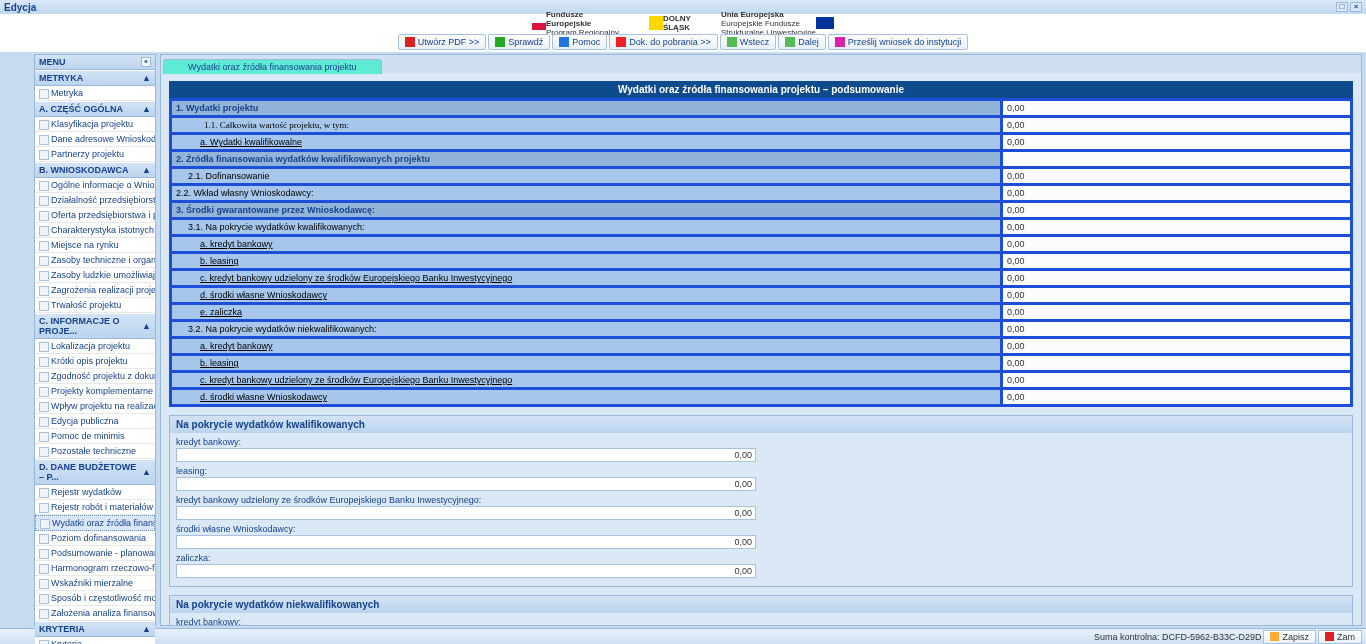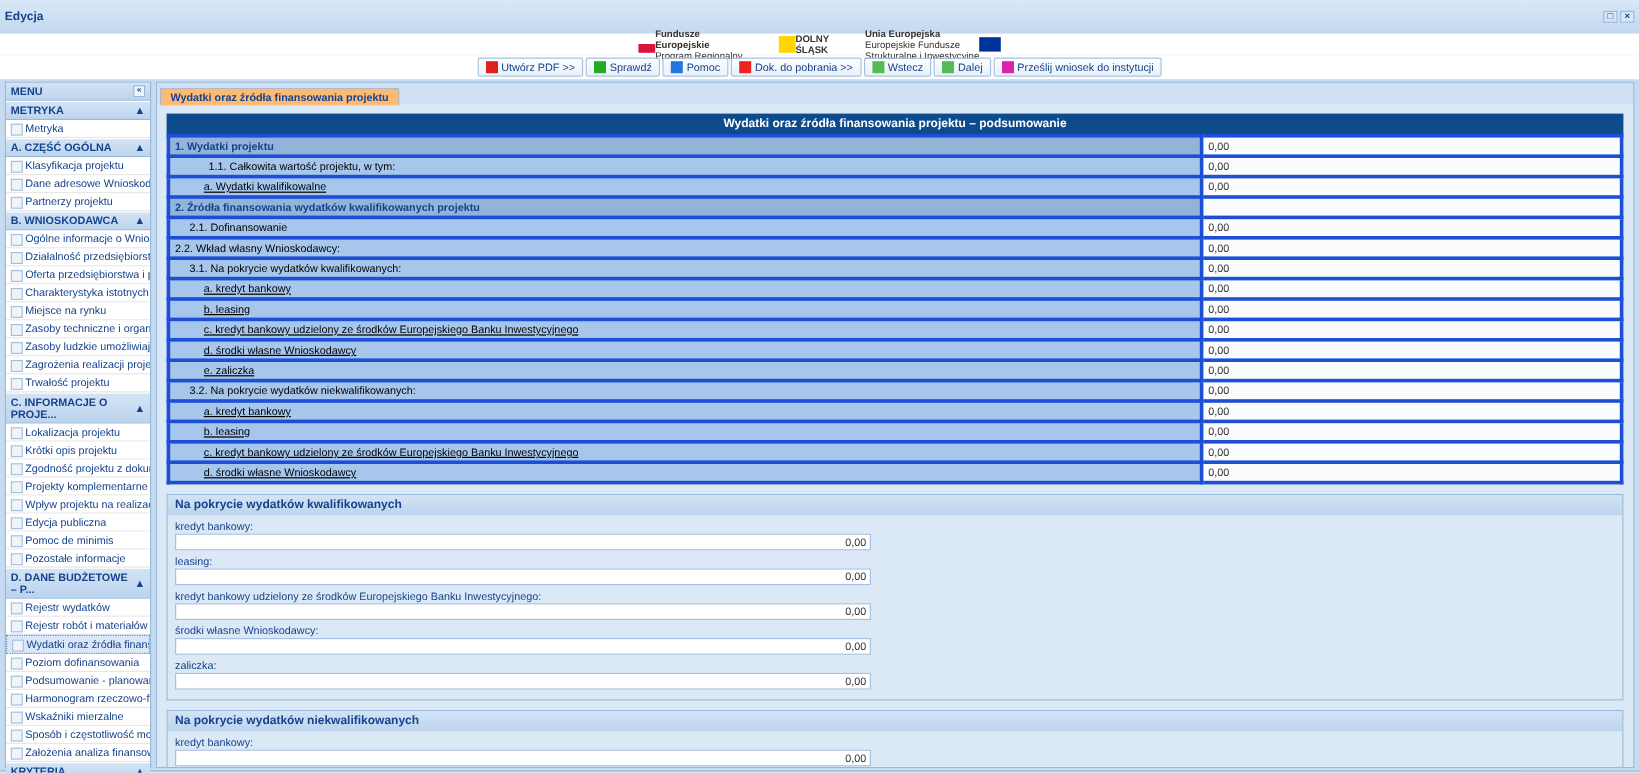--- a/index.html
+++ b/index.html
@@ -1,45 +1,45 @@
 <!DOCTYPE html>
 <html><head>
 <meta charset="utf-8">
 <style>
 * { box-sizing: border-box; margin: 0; padding: 0; }
 body { font-family: Tahoma, Arial, sans-serif; font-size: 10px; background: #c7dbf0; overflow: hidden; width: 1366px; height: 644px; }
-.titlebar { background: linear-gradient(#d9e7f8, #c2d9f0); height: 28px; display: flex; align-items: center; padding: 0 4px; color: #15428b; font-weight: bold; }
+.titlebar { background: linear-gradient(#d9e7f8, #c2d9f0); height: 14px; display: flex; align-items: center; padding: 0 4px; color: #15428b; font-weight: bold; }
 .titlebar .spacer { flex: 1; }
 .titlebar .wbtn { width: 12px; height: 10px; margin-left: 2px; border: 1px solid #99bbdd; background: #d9e7f8; font-size: 8px; text-align: center; line-height: 8px; cursor: pointer; color: #15428b; }
 .logos { height: 18px; background: #fff; display: flex; justify-content: center; align-items: center; gap: 30px; font-size: 8px; color: #333; }
 .logos .logo-box { display: flex; align-items: center; gap: 0; }
 .logos .flag-eu { width: 18px; height: 12px; background: #003399; display: inline-block; }
 .logos .flag-pl { width: 14px; height: 14px; background: linear-gradient(#fff 50%, #dc143c 50%); display: inline-block; }
 .logos .flag-ds { width: 14px; height: 14px; background: #ffd700; display: inline-block; }
 .toolbar { height: 20px; background: #fff; display: flex; justify-content: center; align-items: center; gap: 2px; padding: 0 4px; }
 .tbtn { border: 1px solid #a6c2e0; background: linear-gradient(#fefefe, #e8f0f9); padding: 1px 6px; font-size: 9px; color: #15428b; cursor: pointer; border-radius: 2px; display: flex; align-items: center; gap: 3px; height: 16px; }
 .tbtn .ic { width: 10px; height: 10px; display: inline-block; }
 .ic-pdf { background: #d22; }
 .ic-check { background: #2a2; }
 .ic-help { background: #27d; }
 .ic-down { background: #e22; }
 .ic-back { background: #5b5; }
 .ic-next { background: #5b5; }
 .ic-send { background: #d2a; }
 .main { display: flex; height: 576px; padding: 2px 4px; gap: 4px; }
-.sidebar { width: 122px; min-width: 122px; border: 1px solid #99b9da; background: #d9e7f8; }
+.sidebar { width: 122px; min-width: 122px; border: 1px solid #99b9da; background: #d9e7f8; margin-left: 30px; }
 .menu-hdr { background: linear-gradient(#d3e3f5, #bcd4ee); color: #15428b; font-weight: bold; padding: 2px 4px; display: flex; justify-content: space-between; align-items: center; font-size: 9px; border-bottom: 1px solid #99b9da; }
 .menu-hdr .collapse { width: 10px; height: 10px; border: 1px solid #99b9da; background: #eef5fc; font-size: 7px; text-align: center; line-height: 8px; cursor: pointer; }
 .section-hdr { background: linear-gradient(#d3e3f5, #bcd4ee); color: #15428b; font-weight: bold; padding: 2px 4px; font-size: 9px; border-top: 1px solid #fff; border-bottom: 1px solid #99b9da; display: flex; justify-content: space-between; align-items: center; cursor: pointer; }
 .menu-item { background: #fff; padding: 2px 4px 2px 16px; font-size: 9px; color: #15428b; border-bottom: 1px solid #e8e8e8; cursor: pointer; white-space: nowrap; overflow: hidden; position: relative; }
 .menu-item::before { content: ""; position: absolute; left: 4px; top: 3px; width: 8px; height: 8px; background: #f0f4f9; border: 1px solid #a6c2e0; }
 .menu-item.active { background: #d9e7f8; border: 1px dotted #6b8fb5; }
 .content { flex: 1; border: 1px solid #99b9da; background: #dbe8f6; display: flex; flex-direction: column; overflow: hidden; }
 .tab-strip { height: 18px; background: #cfe0f2; display: flex; align-items: flex-end; padding-left: 2px; }
-.tab { background: #fdba74; border: 1px solid #99b9da; border-bottom: none; padding: 2px 8px; font-size: 9px; color: #15428b; border-radius: 3px 3px 0 0; position: relative; top: 1px; font-weight: bold; }
+.tab { background: #5eead4; border: 1px solid #99b9da; border-bottom: none; padding: 2px 24px; font-size: 9px; color: #15428b; border-radius: 3px 3px 0 0; position: relative; top: 1px; }
 .content-body { flex: 1; background: #dbe8f6; overflow-y: auto; padding: 8px; }
 .table-title { background: #0e4b8c; color: #fff; font-weight: bold; text-align: center; padding: 3px; font-size: 10px; }
 table.summary { width: 100%; border-collapse: collapse; font-size: 9px; }
 table.summary td { border: 3px solid #1d4ed8; padding: 2px 4px; height: 12px; }
 table.summary .cat { background: #92b4d9; color: #15428b; font-weight: bold; }
 table.summary .row1 { background: #a6c6eb; }
 table.summary .row2 { background: #a6c6eb; text-decoration: underline; }
 table.summary .val { width: 350px; text-align: left; background: #fafcfe; color: #333; }
 .panel { margin-top: 8px; border: 1px solid #99b9da; }
 .panel-hdr { background: linear-gradient(#d3e3f5, #bcd4ee); color: #15428b; font-weight: bold; padding: 3px 6px; font-size: 10px; }
@@ -145,21 +145,21 @@
           <span>C. INFORMACJE O PROJE...</span>
           <span class="collapse">▲</span>
         </div>
         <div class="menu-item">Lokalizacja projektu</div>
         <div class="menu-item">Krótki opis projektu</div>
         <div class="menu-item">Zgodność projektu z dokumentam...</div>
         <div class="menu-item">Projekty komplementarne</div>
         <div class="menu-item">Wpływ projektu na realizację zas...</div>
         <div class="menu-item">Edycja publiczna</div>
         <div class="menu-item">Pomoc de minimis</div>
-        <div class="menu-item">Pozostałe informacje</div>
+        <div class="menu-item">Pozostałe techniczne</div>
         <div class="section-hdr">
           <span>D. DANE BUDŻETOWE – P...</span>
           <span class="collapse">▲</span>
         </div>
         <div class="menu-item">Rejestr wydatków</div>
         <div class="menu-item">Rejestr robót i materiałów budow...</div>
         <div class="menu-item active">Wydatki oraz źródła finansowani...</div>
         <div class="menu-item">Poziom dofinansowania</div>
         <div class="menu-item">Podsumowanie - planowane wyda...</div>
         <div class="menu-item">Harmonogram rzeczowo-finanso...</div>
@@ -180,37 +180,41 @@
     </div>
     <div class="content-body">
       <div class="table-title">Wydatki oraz źródła finansowania projektu – podsumowanie</div>
       <table class="summary">
           <tbody id="summary-rows">
             <tr>
               <td class="cat" style="padding-left: 4px;">1. Wydatki projektu</td>
               <td class="val">0,00</td>
             </tr>
             <tr>
-              <td class="row1" style="padding-left: 32px;">1.1. Całkowita wartość projektu, w tym:</td>
+              <td class="row1" style="padding-left: 32px; font-family: Liberation Serif, serif;">1.1. Całkowita wartość projektu, w tym:</td>
               <td class="val">0,00</td>
             </tr>
             <tr>
               <td class="row2" style="padding-left: 28px;">a. Wydatki kwalifikowalne</td>
               <td class="val">0,00</td>
             </tr>
             <tr>
               <td class="cat" style="padding-left: 4px;">2. Źródła finansowania wydatków kwalifikowanych projektu</td>
               <td class="val"></td>
             </tr>
             <tr>
               <td class="row1" style="padding-left: 16px;">2.1. Dofinansowanie</td>
               <td class="val">0,00</td>
             </tr>
             <tr>
               <td class="row1" style="">2.2. Wkład własny Wnioskodawcy:</td>
+              <td class="val">0,00</td>
+            </tr>
+            <tr>
+              <td class="cat" style="padding-left: 4px;">3. Środki gwarantowane przez Wnioskodawcę:</td>
               <td class="val">0,00</td>
             </tr>
             <tr>
               <td class="row1" style="padding-left: 16px;">3.1. Na pokrycie wydatków kwalifikowanych:</td>
               <td class="val">0,00</td>
             </tr>
             <tr>
               <td class="row2" style="padding-left: 28px;">a. kredyt bankowy</td>
               <td class="val">0,00</td>
             </tr>

